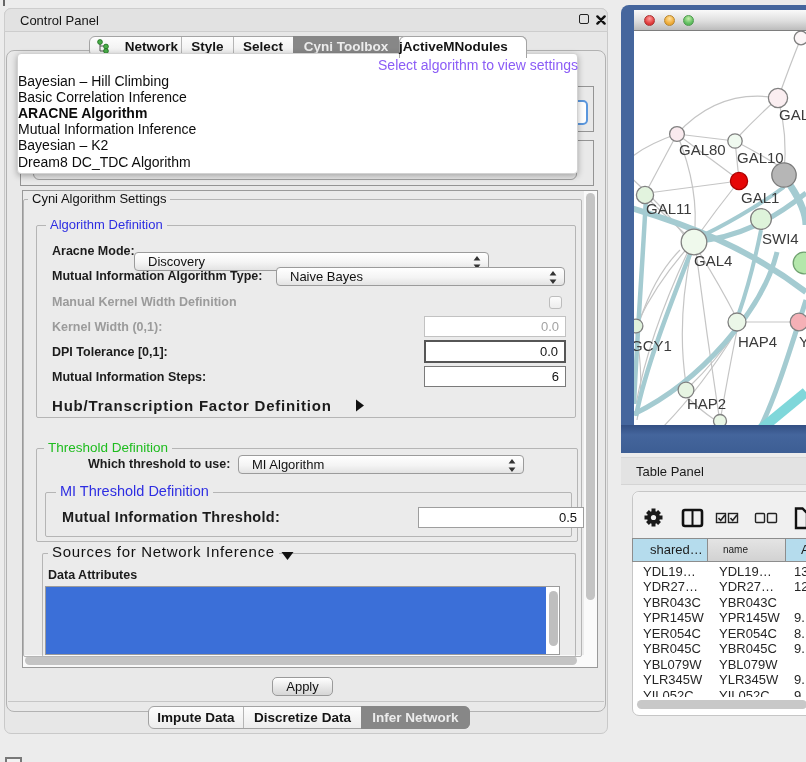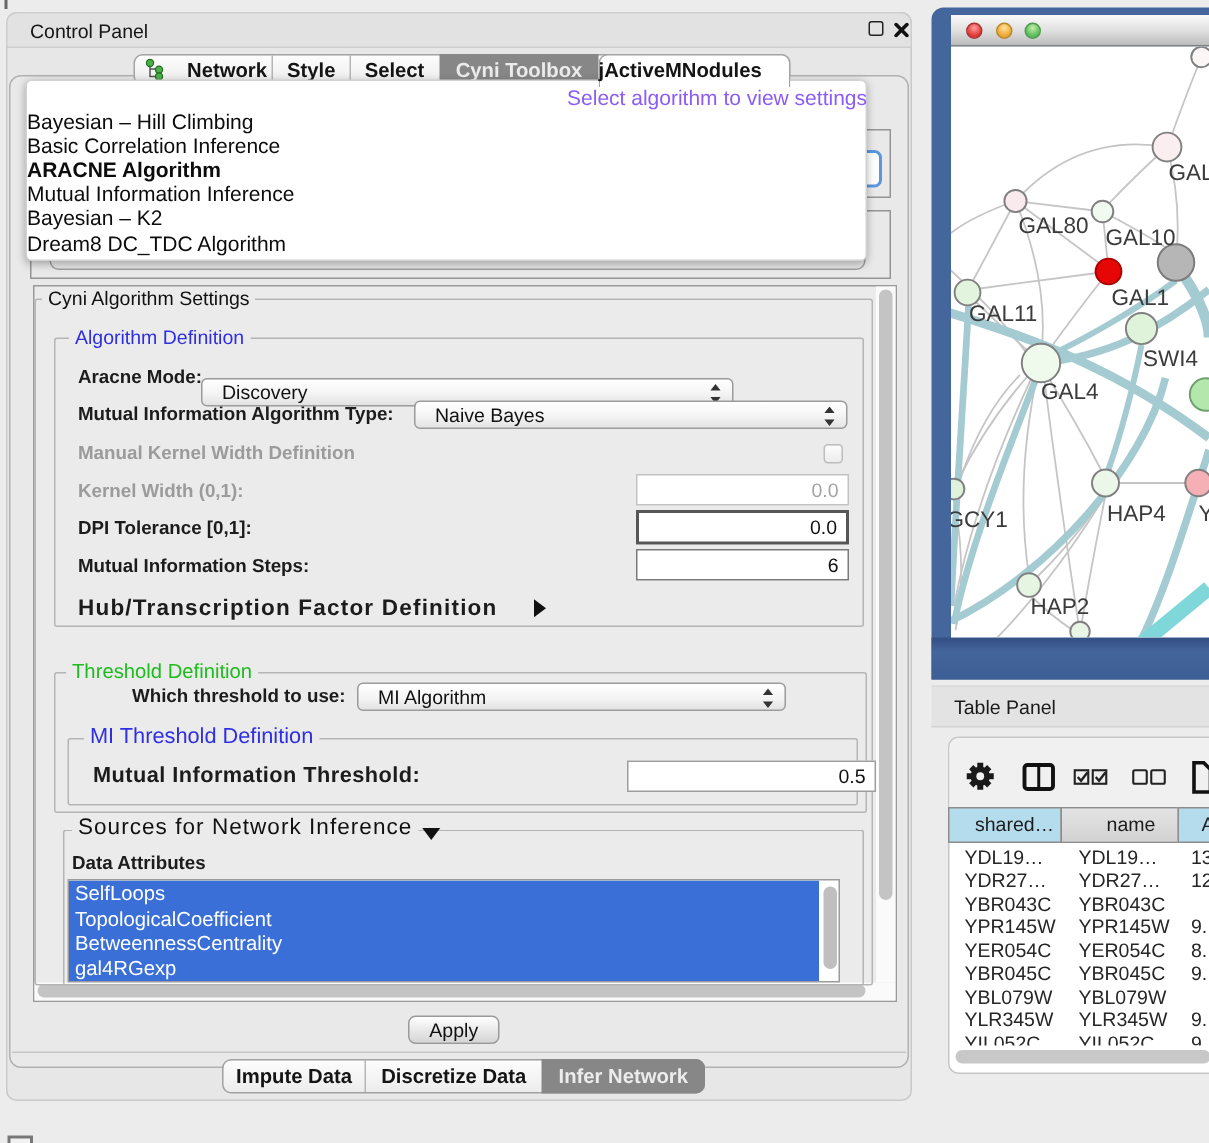--- a/index.html
+++ b/index.html
@@ -114,24 +114,20 @@
 
 <div class="grp" style="left:42px;top:553px;width:534px;height:104px;border-bottom:none"></div>
 <div class="glab" style="left:48px;top:545px;background:#ebebeb;font-size:15px;letter-spacing:0.7px">Sources for Network Inference</div>
 <svg class="a" style="left:281px;top:551px" width="13" height="10" viewBox="0 0 13 10">
     <path d="M0.5,1 L12.5,1 L6.5,9 Z" fill="#111"></path>
   </svg>
 
 <div class="bl" style="left:48px;top:568px">Data Attributes</div>
 <div class="a" style="left:45px;top:586px;width:515px;height:69px;background:#fff;border:1px solid #9b9b9b;overflow:hidden">
  <div class="a" style="left:0;top:0;width:500px;height:69px;background:#3b6fd8"></div>
- <div class="a" style="left:4px;top:1px;font-size:13.5px;color:#fff;line-height:16.6px;white-space:pre">SelfLoops
-TopologicalCoefficient
-BetweennessCentrality
-gal4RGexp</div>
  <div class="a" style="left:503px;top:4px;width:9px;height:55px;background:#bfbfbf;border-radius:5px"></div>
 </div>
 
 <div class="a" style="left:17px;top:53px;width:561px;height:121px;background:#fff;border:1px solid #d2d2d2;border-radius:4px;box-shadow:0 2px 6px rgba(0,0,0,.3)"></div>
 <div class="a" style="left:17px;top:57px;width:561px;text-align:right;font-size:14px;color:#8b5cf6">Select algorithm to view settings</div>
 <div class="a" style="left:18px;top:72.5px;font-size:14px;color:#0c0c0c;line-height:16.2px;white-space:pre">Bayesian – Hill Climbing
 Basic Correlation Inference
 <b>ARACNE Algorithm</b>
 Mutual Information Inference
 Bayesian – K2
@@ -259,21 +255,21 @@
 <rect x="728.5" y="513.5" width="9" height="9"></rect>
 <rect x="755.5" y="513.5" width="9" height="9" rx="1"></rect>
 <rect x="767.5" y="513.5" width="9" height="9" rx="1"></rect>
 </g>
 <path d="M718.5,518 l2.2,2.5 l4.2,-5.5" stroke="#222" stroke-width="1.6" fill="none"></path>
 <path d="M730.5,518 l2.2,2.5 l4.2,-5.5" stroke="#222" stroke-width="1.6" fill="none"></path>
 <path d="M796,508.5 h6.5 l4.5,4.5 v15 h-11 z" fill="none" stroke="#111" stroke-width="2.4"></path>
 </svg>
 
 <div class="a" style="left:632px;top:538px;width:76px;height:24px;background:#b5dced;border:1px solid #8d8d8d;text-indent:17px;font-size:13px;color:#1c1c1c;line-height:22px">shared…</div>
-<div class="a" style="left:707px;top:538px;width:79px;height:24px;background:linear-gradient(#e4e4e4,#d2d2d2);border:1px solid #8d8d8d;text-align:center;text-indent:15px;font-size:13px;color:#1c1c1c;line-height:22px">name</div>
+<div class="a" style="left:707px;top:538px;width:79px;height:24px;background:linear-gradient(#e4e4e4,#d2d2d2);border:1px solid #8d8d8d;text-align:left;text-indent:15px;font-size:10px;color:#1c1c1c;line-height:22px">name</div>
 <div class="a" style="left:785px;top:538px;width:40px;height:24px;background:#b5dced;border:1px solid #8d8d8d;font-size:13px;color:#1c1c1c;line-height:22px;padding-left:15px">A</div>
 
 <div class="a" style="left:632px;top:562px;width:194px;height:135px;overflow:hidden;font-size:13px;color:#262626">
  <div class="a" style="left:11px;top:2px;line-height:15.45px;white-space:pre">YDL19…
 YDR27…
 YBR043C
 YPR145W
 YER054C
 YBR045C
 YBL079W

